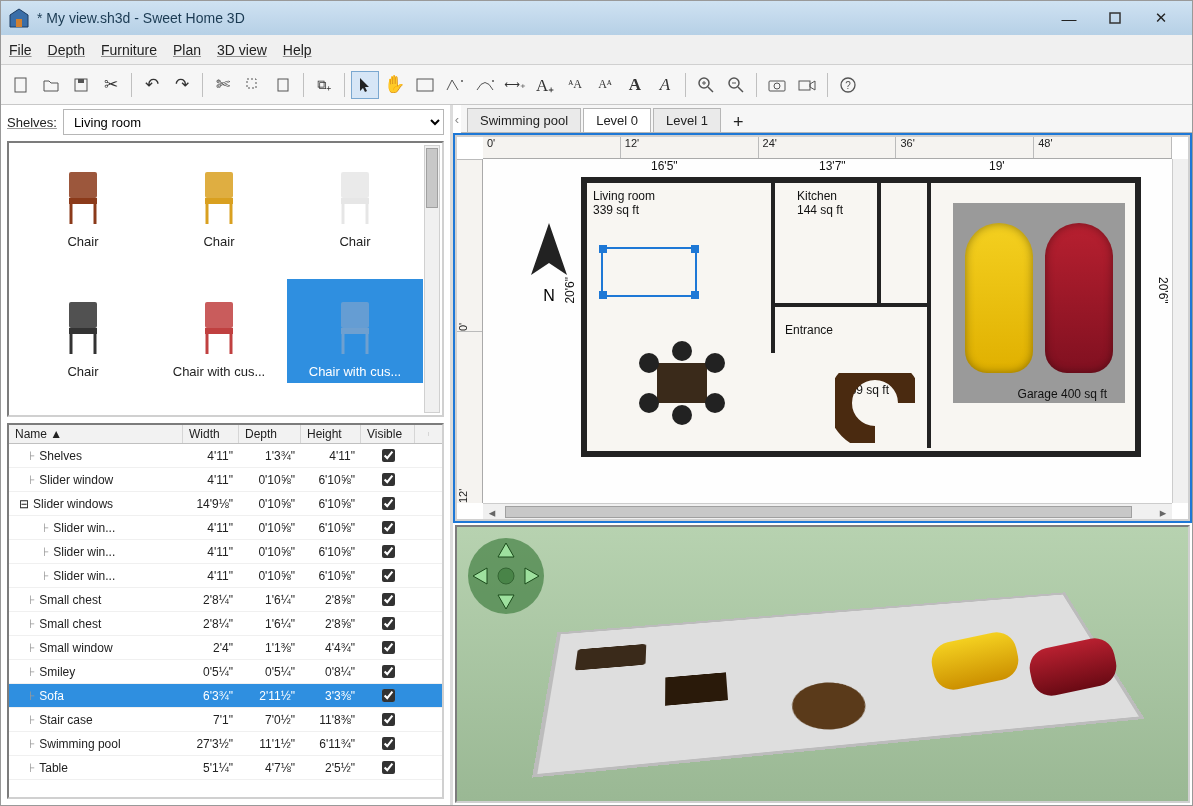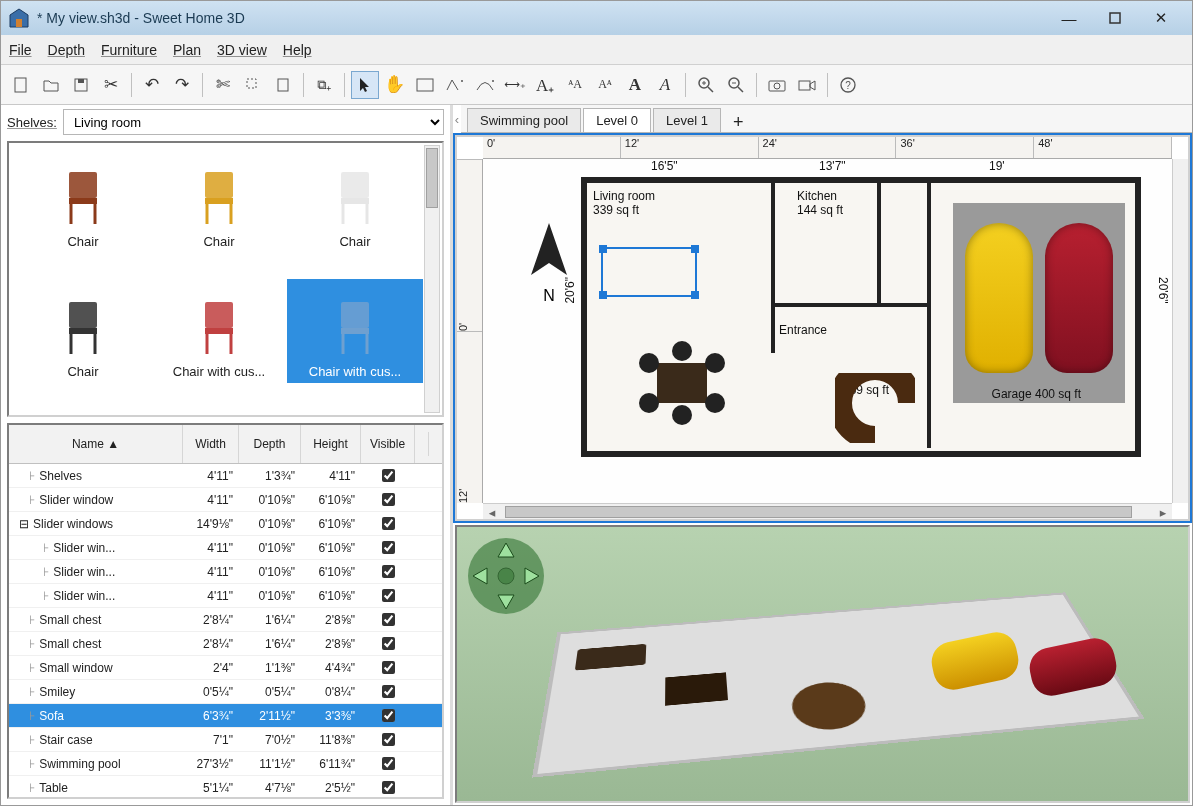--- a/index.html
+++ b/index.html
@@ -28,21 +28,21 @@
 .catalog { height: 276px; border: 2px inset #d0d0d0; margin: 2px 6px 4px 6px; display: flex; flex-wrap: wrap; padding: 6px; position: relative; }
 .catitem { width: 136px; height: 104px; display: flex; flex-direction: column; align-items: center; justify-content: flex-end; padding: 4px; }
 .catitem.sel { background: #2f8fe0; color: #fff; }
 .catitem .thumb { width: 60px; height: 72px; display: flex; align-items: center; justify-content: center; }
 .catscroll { position: absolute; right: 2px; top: 2px; bottom: 2px; width: 16px; background: #f0f0f0; border: 1px solid #d0d0d0; }
 .catscroll .th { position: absolute; left: 1px; right: 1px; top: 2px; height: 60px; background: #c8c8c8; border: 1px solid #a0a0a0; }
 
 .furn { flex: 1; border: 2px inset #d0d0d0; margin: 2px 6px 6px 6px; display: flex; flex-direction: column; overflow: hidden; }
 .furn-hdr, .furn-row { display: grid; grid-template-columns: 174px 56px 62px 60px 54px 14px; align-items: center; }
 .furn-hdr { background: #f2f2f2; border-bottom: 1px solid #c0c0c0; font-size: 12px; }
-.furn-hdr div { padding: 12px 6px; border-right: 1px solid #d6d6d6; text-align: center; }
+.furn-hdr div { padding: 2px 6px; border-right: 1px solid #d6d6d6; }
 .furn-body { overflow-y: auto; overflow-x: hidden; flex: 1; }
 .furn-row { font-size: 12px; height: 24px; border-bottom: 1px solid #f0f0f0; }
 .furn-row.sel { background: #2f8fe0; color: #fff; }
 .furn-row div { padding: 0 6px; white-space: nowrap; overflow: hidden; text-overflow: ellipsis; }
 .furn-row .num { text-align: right; }
 .furn-row .chk { display: flex; justify-content: center; }
 .furn-row .chk input { accent-color: #333; }
 .nameCell { display: flex; align-items: center; gap: 4px; }
 .treeDash { color: #999; }
 
@@ -530,21 +530,21 @@
           <div class="wall-v" style="left:184px;top:0;height:170px"></div>
           <div class="wall-v" style="left:290px;top:0;height:120px"></div>
           <div class="wall-v" style="left:340px;top:0;height:265px"></div>
 
           <div class="wall-h" style="left:184px;top:120px;width:160px"></div>
 
           <div class="roomlabel" style="left:6px;top:6px">Living room</div>
           <div class="roomlabel" style="left:6px;top:20px">339 sq ft</div>
           <div class="roomlabel" style="left:210px;top:6px">Kitchen</div>
           <div class="roomlabel" style="left:210px;top:20px">144 sq ft</div>
-          <div class="roomlabel" style="left:192px;top:140px">Entrance</div>
+          <div class="roomlabel" style="left:198px;top:140px">Entrance</div>
           <div class="roomlabel" style="left:256px;top:200px">169 sq ft</div>
 
           <div class="sofa-sel" style="left:14px;top:64px">
             <div class="handle" style="left:-4px;top:-4px"></div>
               <div class="handle" style="right:-4px;top:-4px"></div>
             <div class="handle" style="left:-4px;bottom:-4px"></div>
               <div class="handle" style="right:-4px;bottom:-4px"></div>
           </div>
 
           <svg style="position:absolute;left:40px;top:150px" width="110" height="100">
@@ -558,21 +558,21 @@
           </svg>
 
           <svg style="position:absolute;left:248px;top:190px" width="80" height="70">
               <path d="M40 65 A35 35 0 1 1 75 30" fill="none" stroke="#4a2a10" stroke-width="24"></path>
             </svg>
 
           <div class="garage">
             <div class="car y"></div>
             <div class="car r"></div>
           </div>
-          <div class="roomlabel" style="right:54px;bottom:50px">Garage 400 sq ft</div>
+          <div class="roomlabel" style="right:28px;bottom:50px">Garage 400 sq ft</div>
         </div>
       </div>
       <div class="scroll-h">
           <div class="arr" style="left:0">◂</div>
           <div class="thumb"></div>
           <div class="arr" style="right:0">▸</div>
         </div>
       <div class="scroll-v"></div>
     </div>
 

